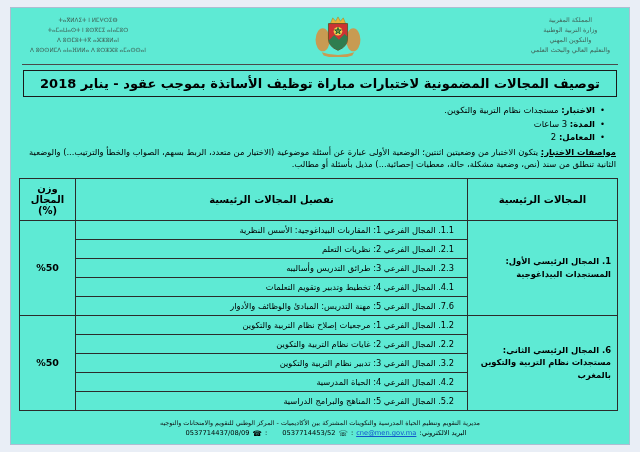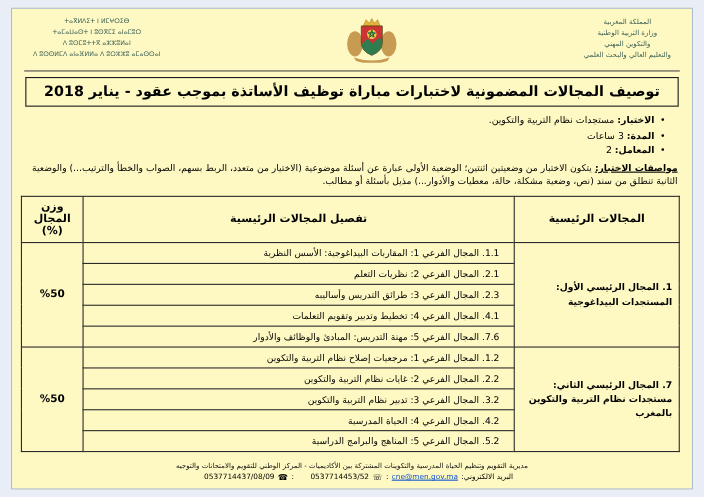--- a/index.html
+++ b/index.html
@@ -6,21 +6,21 @@
   html, body { width: 640px; height: 452px; }
   body {
     background: #e9eef6;
     font-family: "DejaVu Sans", sans-serif;
     direction: rtl;
     overflow: hidden;
   }
   .doc {
     width: 620px; height: 438px;
     margin: 7px auto 0;
-    background: #fef9c3;
+    background: #5eead4;
     border: 1px solid #aebdd2;
     padding: 5px 11px 5px;
     display: flex; flex-direction: column;
   }
   
   .letterhead { display: flex; justify-content: space-between; align-items: flex-start; padding: 2px 8px 0; }
   .lh-ar { font-size: 6.4px; line-height: 10px; color: #3e6156; text-align: center; }
   .lh-tf { font-size: 5.7px; line-height: 10px; color: #3e6156; text-align: center; direction: ltr; }
   .emblem-wrap { margin-top: 0; }
   .rule { border: 0; border-top: 1px solid #4a4a4a; margin: 3px 0 5px; }
@@ -106,21 +106,21 @@
       <span>3 ساعات</span>
     </li>
     <li>
       <span class="b-label">المعامل:</span>
       <span>2</span>
     </li>
   </ul>
 
   <p class="specs">
     <span class="specs-label">مواصفات الاختبار:</span>
-    <span>يتكون الاختبار من وضعيتين اثنتين؛ الوضعية الأولى عبارة عن أسئلة موضوعية (الاختيار من متعدد، الربط بسهم، الصواب والخطأ والترتيب...) والوضعية الثانية تنطلق من سند (نص، وضعية مشكلة، حالة، معطيات والأدوار...) مذيل بأسئلة أو مطالب.</span>
+    <span>يتكون الاختبار من وضعيتين اثنتين؛ الوضعية الأولى عبارة عن أسئلة موضوعية (الاختيار من متعدد، الربط بسهم، الصواب والخطأ والترتيب...) والوضعية الثانية تنطلق من سند (نص، وضعية مشكلة، حالة، معطيات إحصائية...) مذيل بأسئلة أو مطالب.</span>
   </p>
 
   <table>
     <colgroup>
       <col class="c-main">
         <col class="c-detail">
         <col class="c-weight">
     </colgroup>
     <thead>
       <tr>
@@ -146,21 +146,21 @@
         </tr>
       <tr>
           <td class="detail-cell">4.1. المجال الفرعي 4: تخطيط وتدبير وتقويم التعلمات</td>
         </tr>
       <tr>
           <td class="detail-cell">7.6. المجال الفرعي 5: مهنة التدريس: المبادئ والوظائف والأدوار</td>
         </tr>
 
       <tr>
         <td class="main-cell" rowspan="5">
-          <div>7. المجال الرئيسي الثاني:</div>
+          <div>6. المجال الرئيسي الثاني:</div>
           <div>مستجدات نظام التربية والتكوين بالمغرب</div>
         </td>
         <td class="detail-cell">1.2. المجال الفرعي 1: مرجعيات إصلاح نظام التربية والتكوين</td>
         <td class="weight-cell" rowspan="5">%50</td>
       </tr>
       <tr>
           <td class="detail-cell">2.2. المجال الفرعي 2: غايات نظام التربية والتكوين</td>
         </tr>
       <tr>
           <td class="detail-cell">3.2. المجال الفرعي 3: تدبير نظام التربية والتكوين</td>

